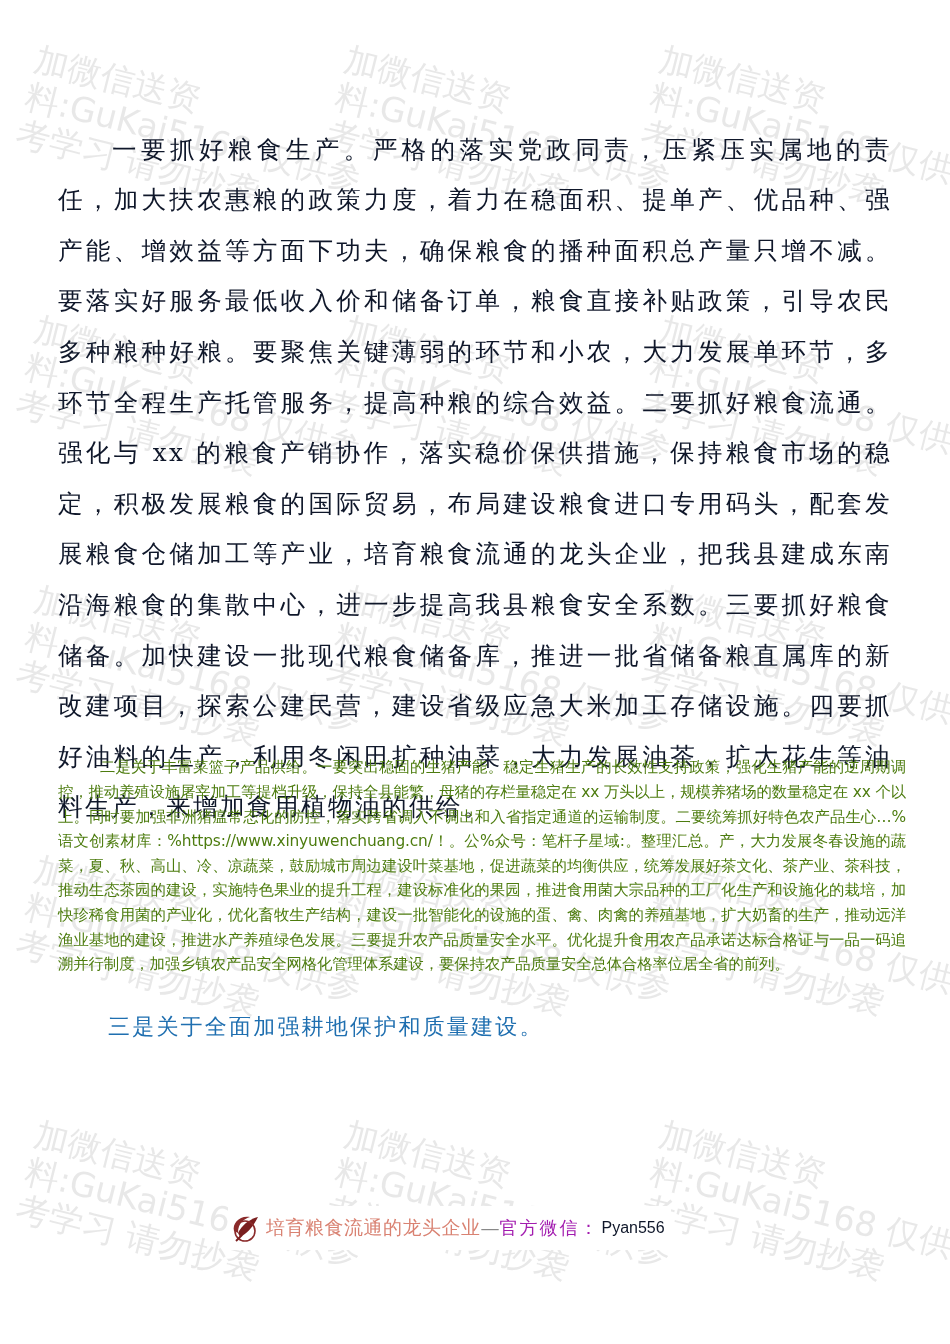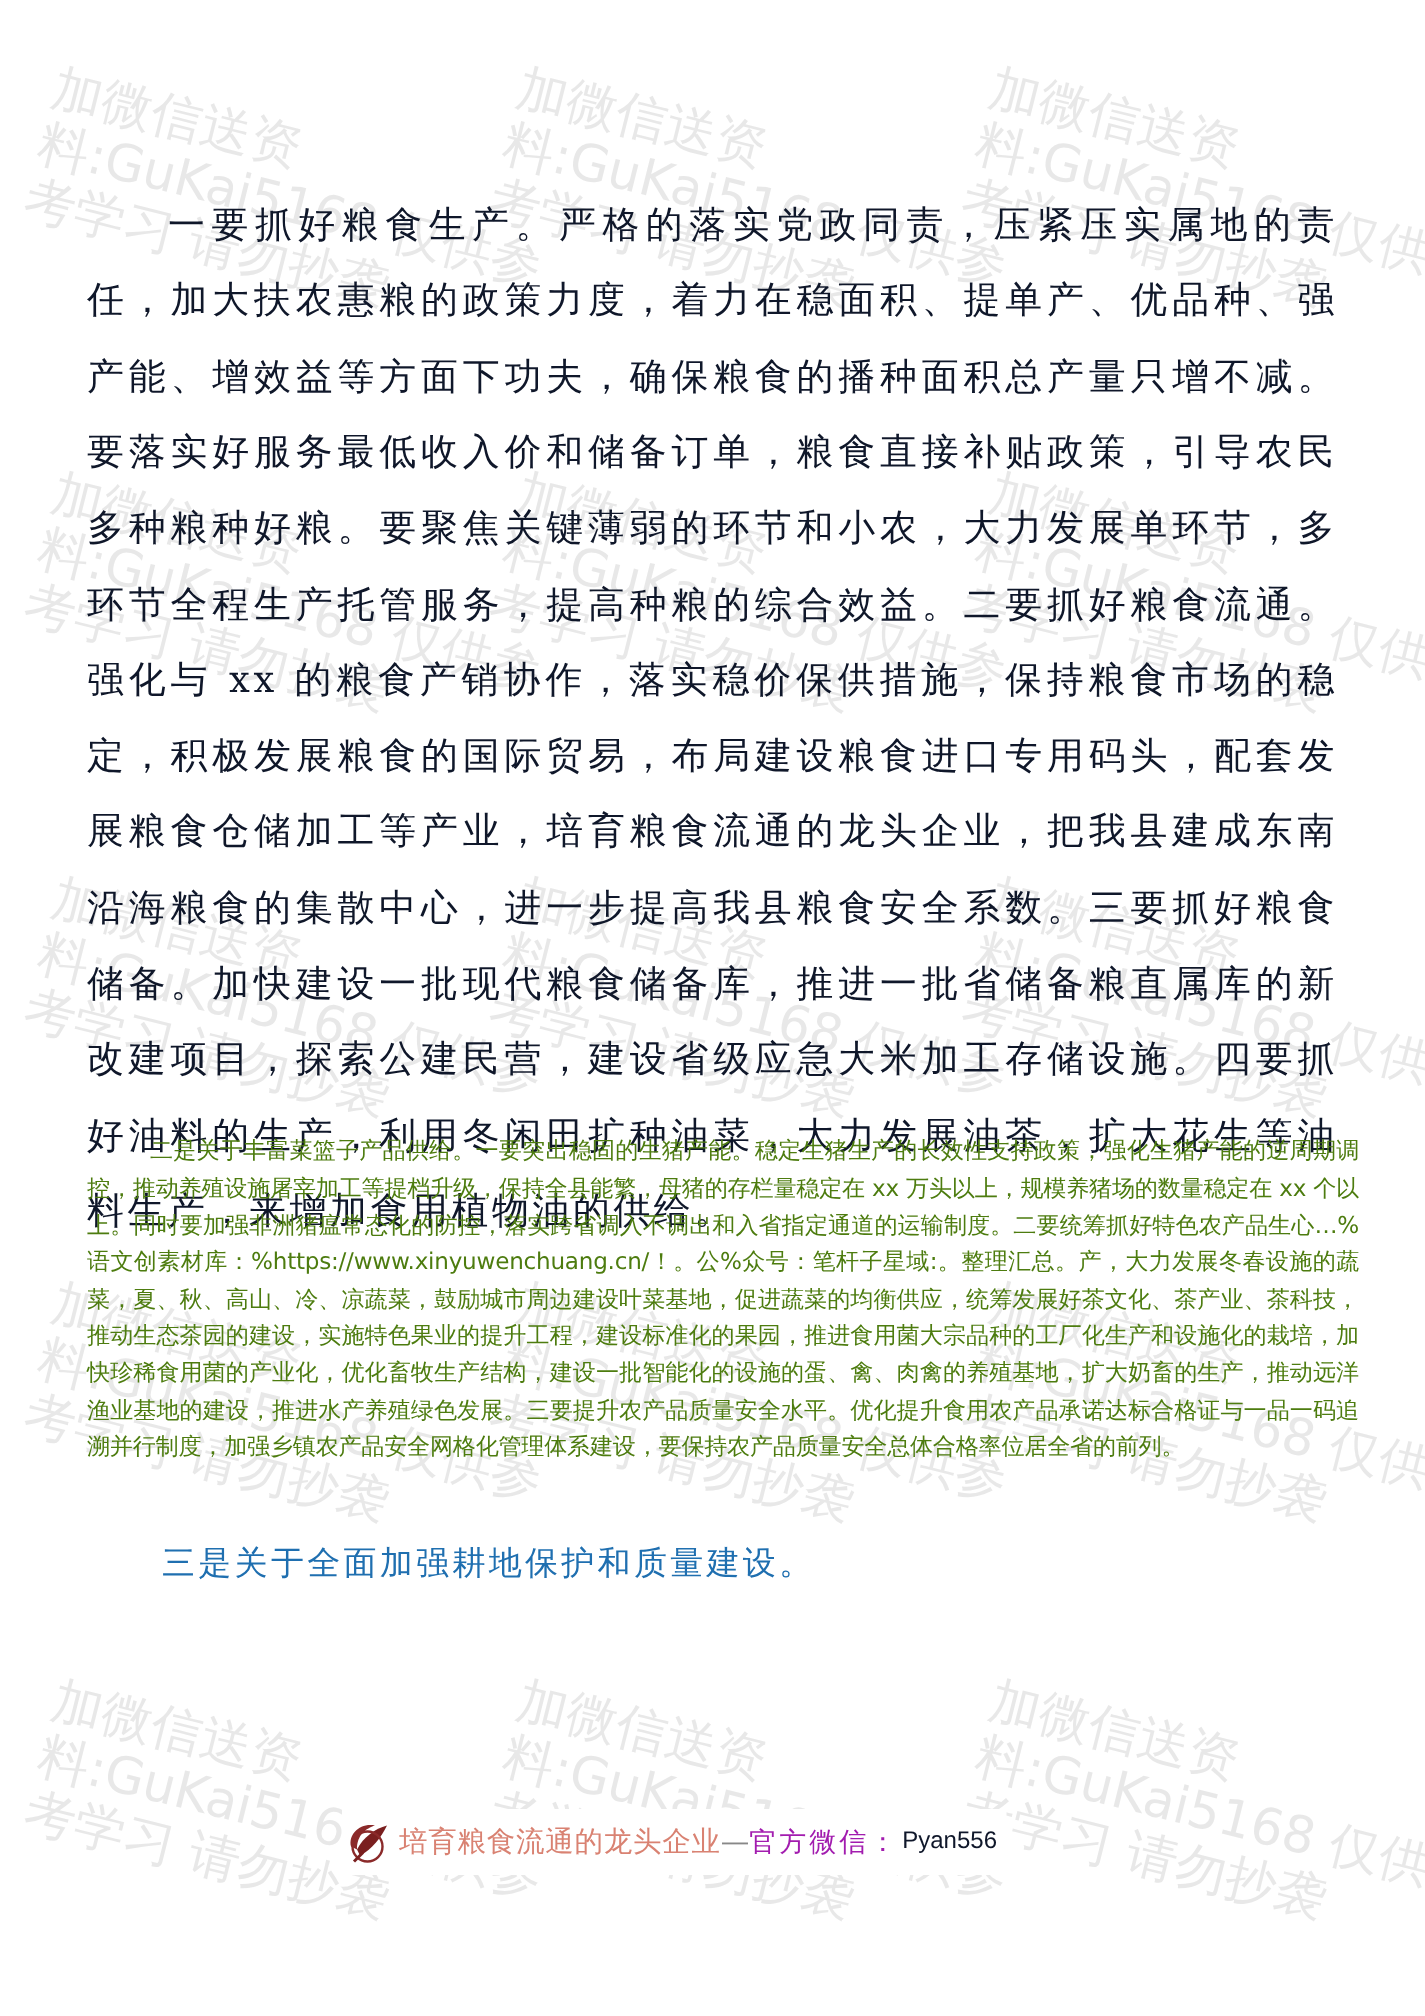--- a/index.html
+++ b/index.html
@@ -66,21 +66,20 @@
     }
     .section-heading {
       position: absolute;
       left: 108px;
       top: 1013px;
       font-family: "DejaVu Serif", serif;
       font-size: 22px;
       line-height: 28px;
       color: #1f6fb0;
       letter-spacing: 2.2px;
-      margin-top: 16px;
     }
     .footer-banner {
       position: absolute;
       left: 228px;
       top: 1206px;
       height: 44px;
       display: flex;
       align-items: center;
       background: #ffffff;
       padding: 0 6px 0 0;

